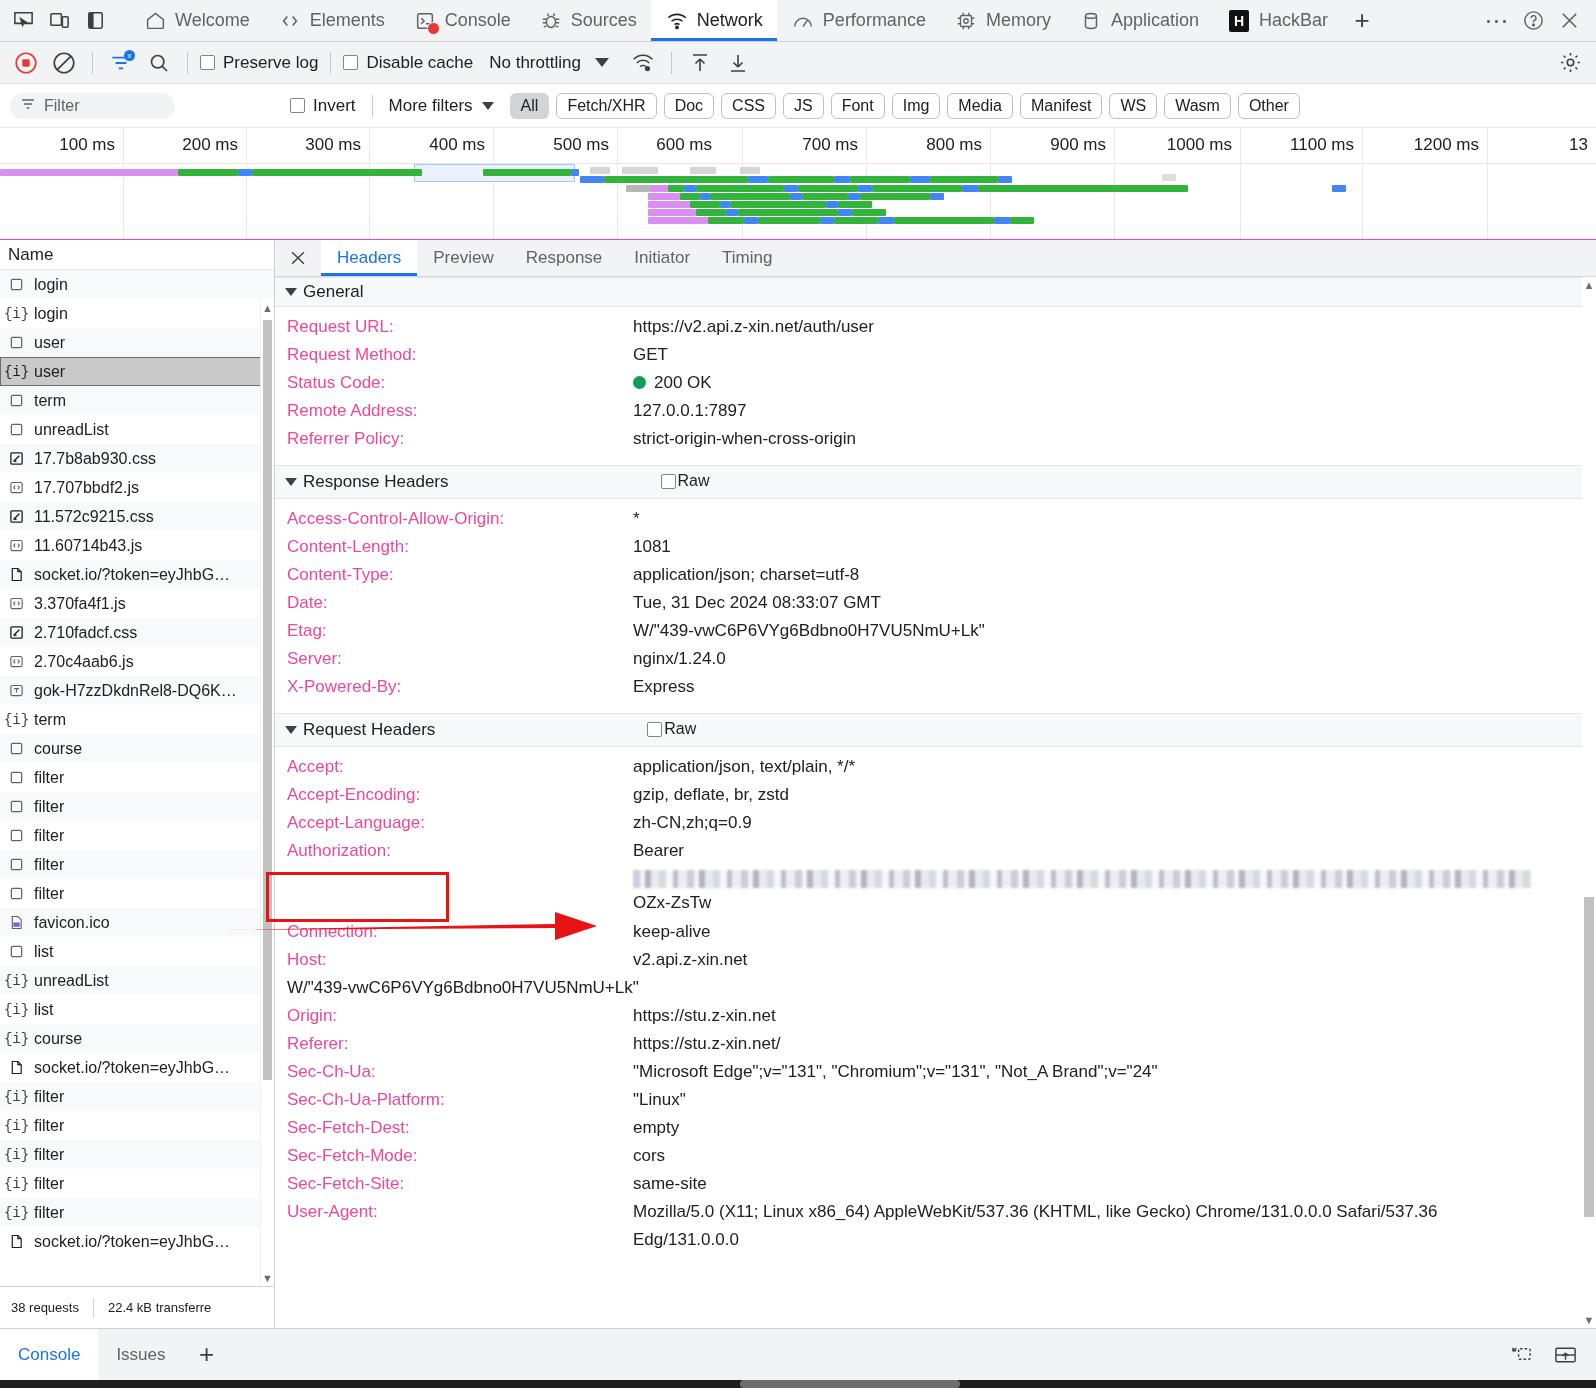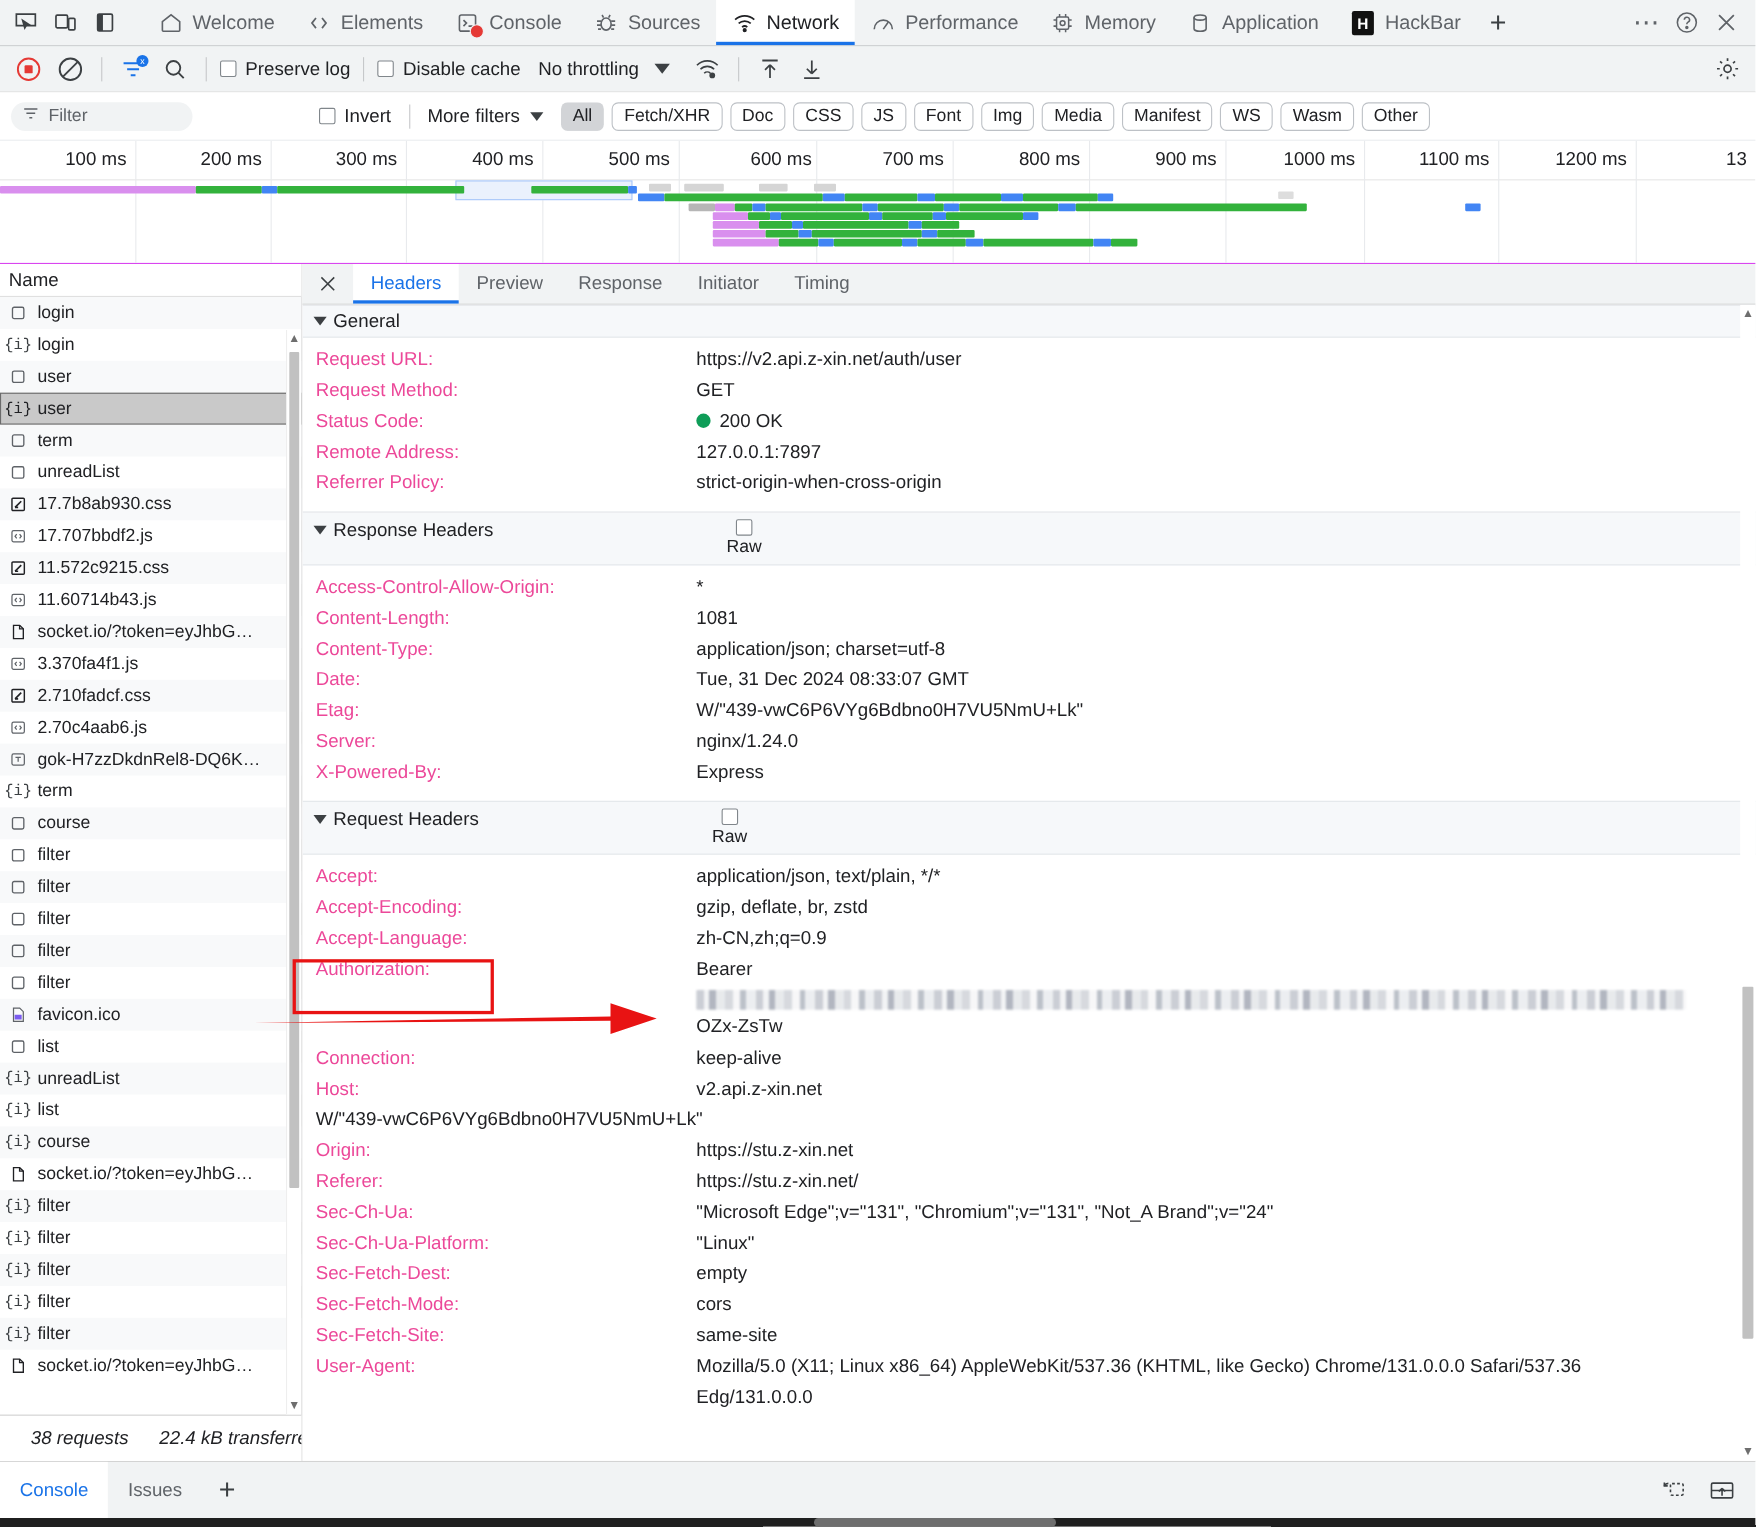--- a/index.html
+++ b/index.html
@@ -140,22 +140,22 @@
   .rrow.sel { background:#c9c9c9; outline:1px solid #6b6b6b; outline-offset:-1px; }
   .rname { overflow:hidden; text-overflow:ellipsis; }
   .ficon { width:17px; height:17px; min-width:17px; display:flex; align-items:center; justify-content:center; }
   .rl-scroll {
     position:absolute; right:0; top:30px; bottom:0; width:14px; background:#fff; border-left:1px solid #eee;
   }
   .rl-thumb { position:absolute; left:2px; right:2px; top:28px; height:700px; background:#c1c1c1; border-radius:1px; }
   .sc-arrow { position:absolute; left:0; right:0; height:16px; display:flex; align-items:center; justify-content:center; color:#6e6e6e; font-size:11px;}
   .statusbar {
     height:42px; min-height:42px; border-top:1px solid #d0d0d0;
-    display:flex; align-items:center; gap:14px; padding-left:28px;
-    font-size:17px; color:#202124; background:#fff; white-space:nowrap; overflow:hidden;font-style:italic;
+    display:flex; align-items:center; gap:14px; padding-left:11px;
+    font-size:13px; color:#202124; background:#fff; white-space:nowrap; overflow:hidden;
   }
   .sb-sep { width:1px; height:20px; background:#d0d0d0; }
 
   
   .detail { flex:1; display:flex; flex-direction:column; min-width:0; position:relative; background:#fff; }
   .dtabs {
     height:37px; min-height:37px; display:flex; align-items:stretch;
     background:#f1f3f4; border-bottom:1px solid #d6d6d6;
   }
   .dclose { width:46px; display:flex; align-items:center; justify-content:center; cursor:pointer; color:#3c4043; }
@@ -166,21 +166,21 @@
   .dtab.active::after { content:""; position:absolute; left:0; right:0; bottom:0; height:3px; background:#1a73e8; }
 
   .dbody { flex:1; overflow:hidden; position:relative; padding-bottom:0;}
   .sect-head {
     display:flex; align-items:flex-start; gap:10px;
     background:#f6f8fa; border-top:1px solid #e4e7ea; border-bottom:1px solid #e4e7ea;
     padding: 6px 0 6px 10px; min-height:31px;
   }
   .sect-title { font-size:17px; color:#202124; display:flex; align-items:center; gap:4px; white-space:nowrap; }
   .tri { width:0;height:0;border-left:6px solid transparent;border-right:6px solid transparent;border-top:8px solid #3c4043; margin-right:2px;}
-  .raw-wrap { display:flex; flex-direction:column; align-items:center; gap:2px; margin-left:202px; font-size:16px; color:#202124; cursor:pointer;text-align:center;}
+  .raw-wrap { display:flex; flex-direction:row; align-items:center; gap:2px; margin-left:202px; font-size:16px; color:#202124; cursor:pointer;text-align:center;}
   .hrow { display:flex; font-size:17px; line-height:28px; padding-left:12px; }
   .hkey { width:346px; min-width:346px; color:#ec4899; }
   .hval { color:#202124; white-space:nowrap; }
   .genrow { line-height:28px; }
   .dot-green { width:13px; height:13px; border-radius:50%; background:#0f9d58; display:inline-block; margin-right:8px; vertical-align:-1px;}
   .blurbar { height:18px; margin-top:5px; width:900px; border-radius:1px;
     background:
       repeating-linear-gradient(90deg,#c9ccd3 0 7px,#f2f3f5 7px 12px,#aeb3bd 12px 18px,#e7e9ec 18px 26px,#d5d8dd 26px 33px,#f7f7f8 33px 40px,#b9bec7 40px 45px,#eceef1 45px 54px);
     filter: blur(1.1px); opacity:.95;
   }
@@ -456,21 +456,21 @@
         <div class="ov-lbl" style="left:123px">100 ms</div>
       <div class="ov-tick" style="left:246px"></div>
         <div class="ov-lbl" style="left:246px">200 ms</div>
       <div class="ov-tick" style="left:369px"></div>
         <div class="ov-lbl" style="left:369px">300 ms</div>
       <div class="ov-tick" style="left:493px"></div>
         <div class="ov-lbl" style="left:493px">400 ms</div>
       <div class="ov-tick" style="left:617px"></div>
         <div class="ov-lbl" style="left:617px">500 ms</div>
       <div class="ov-tick" style="left:742px"></div>
-        <div class="ov-lbl" style="left:746px">600 ms</div>
+        <div class="ov-lbl" style="left:720px">600 ms</div>
       <div class="ov-tick" style="left:866px"></div>
         <div class="ov-lbl" style="left:866px">700 ms</div>
       <div class="ov-tick" style="left:990px"></div>
         <div class="ov-lbl" style="left:990px">800 ms</div>
       <div class="ov-tick" style="left:1114px"></div>
         <div class="ov-lbl" style="left:1114px">900 ms</div>
       <div class="ov-tick" style="left:1240px"></div>
         <div class="ov-lbl" style="left:1240px">1000 ms</div>
       <div class="ov-tick" style="left:1362px"></div>
         <div class="ov-lbl" style="left:1362px">1100 ms</div>

